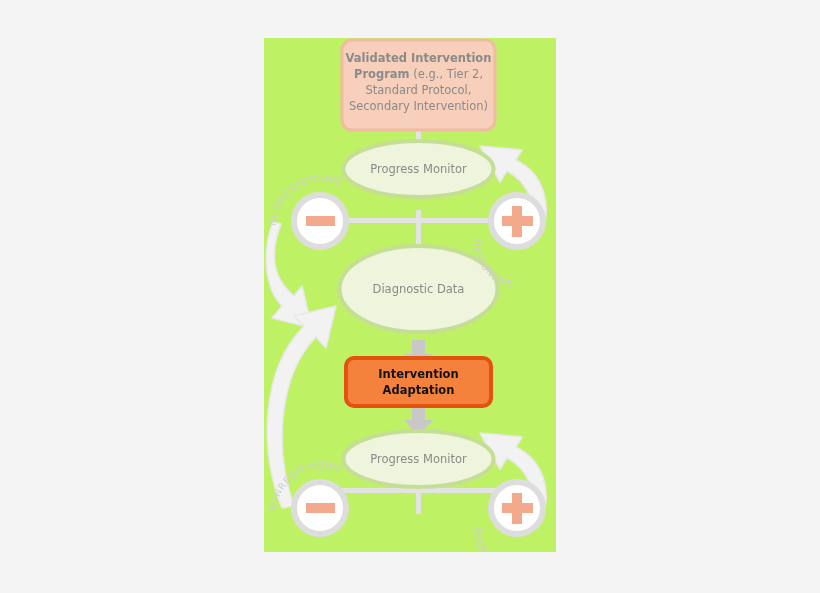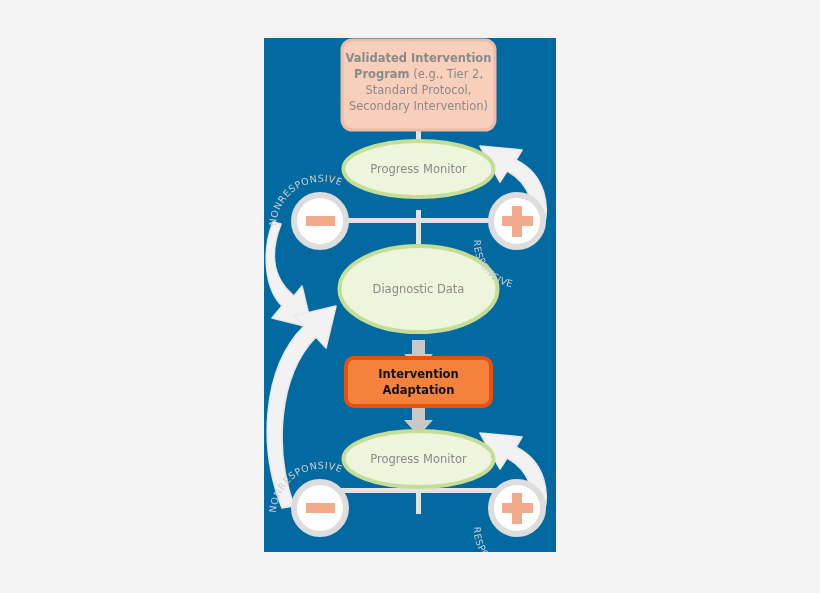--- a/index.html
+++ b/index.html
@@ -39,21 +39,21 @@
   }
   .node-text {
     pointer-events: none;
   }
   text { font-family: "DejaVu Sans", "Liberation Sans", sans-serif; }
 </style>
 </head>
 <body style="background: rgb(244, 244, 244);">
 
 <div id="stage">
-  <div id="canvas-panel" style="background: #0369a1;">
+  <div id="canvas-panel" style="background: #bef264;">
 
     <svg id="diagram-svg" viewBox="0 0 292 514">
 
       <defs>
 
         <path id="path-nonresp-top" d="M 12,190 A 46,46 0 0 1 75,147" fill="none"></path>
         <path id="path-resp-top" d="M 210,200 A 46,46 0 0 0 272,247" fill="none"></path>
         <path id="path-nonresp-bot" d="M 12,477 A 46,46 0 0 1 75,434" fill="none"></path>
         <path id="path-resp-bot" d="M 210,487 A 46,46 0 0 0 272,534" fill="none"></path>
       </defs>

